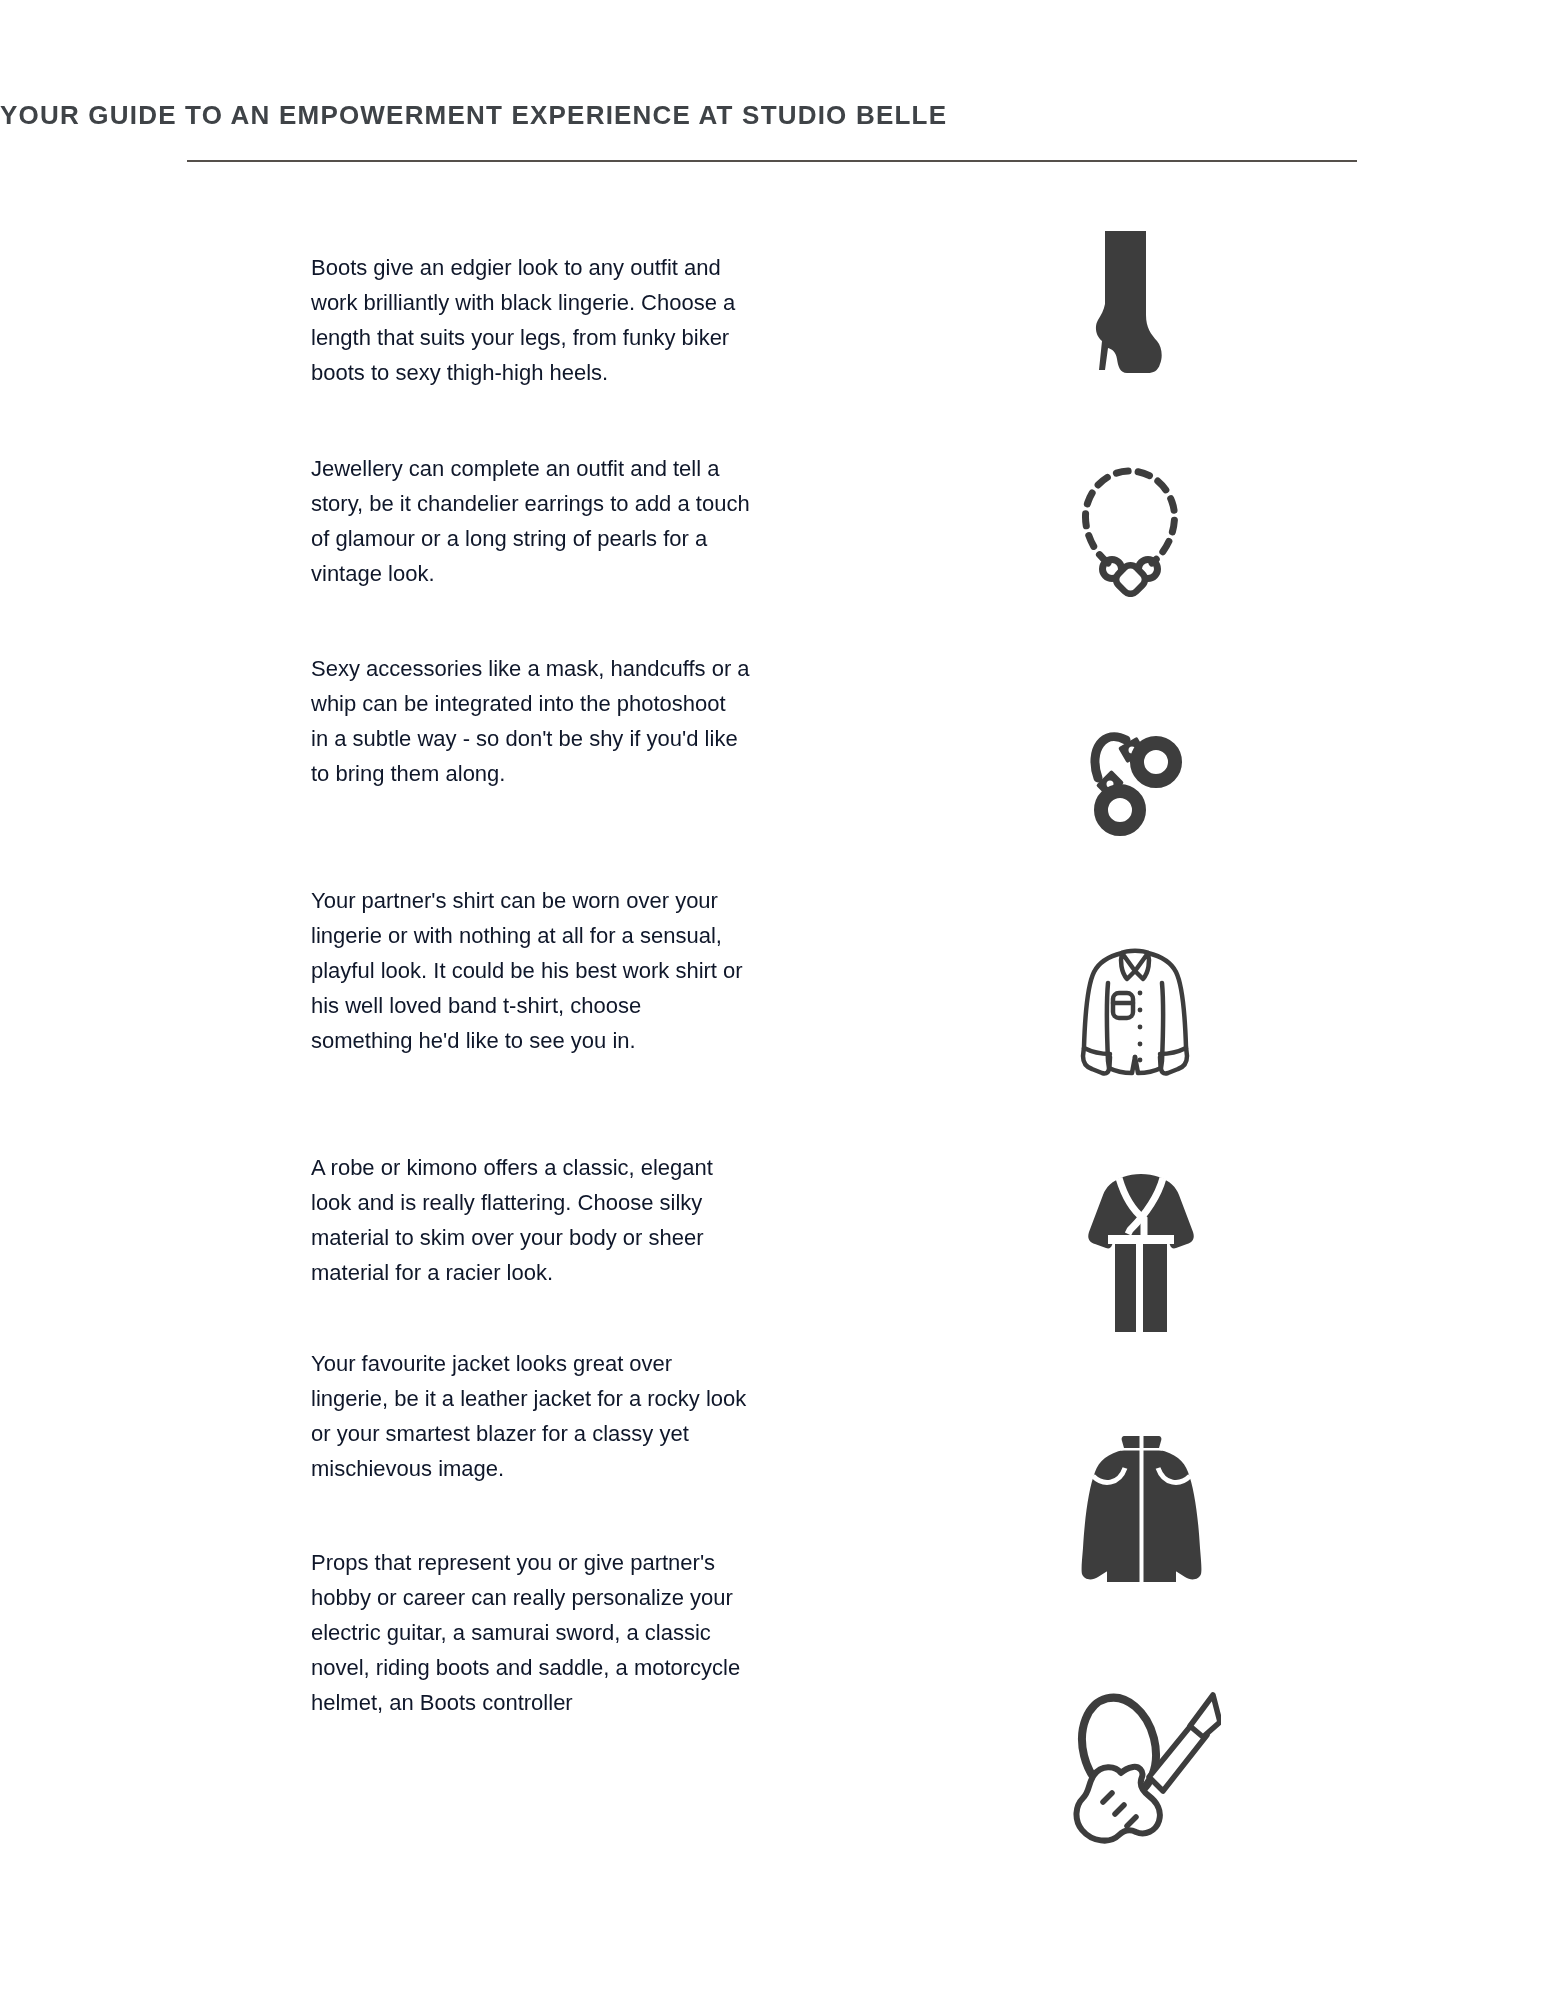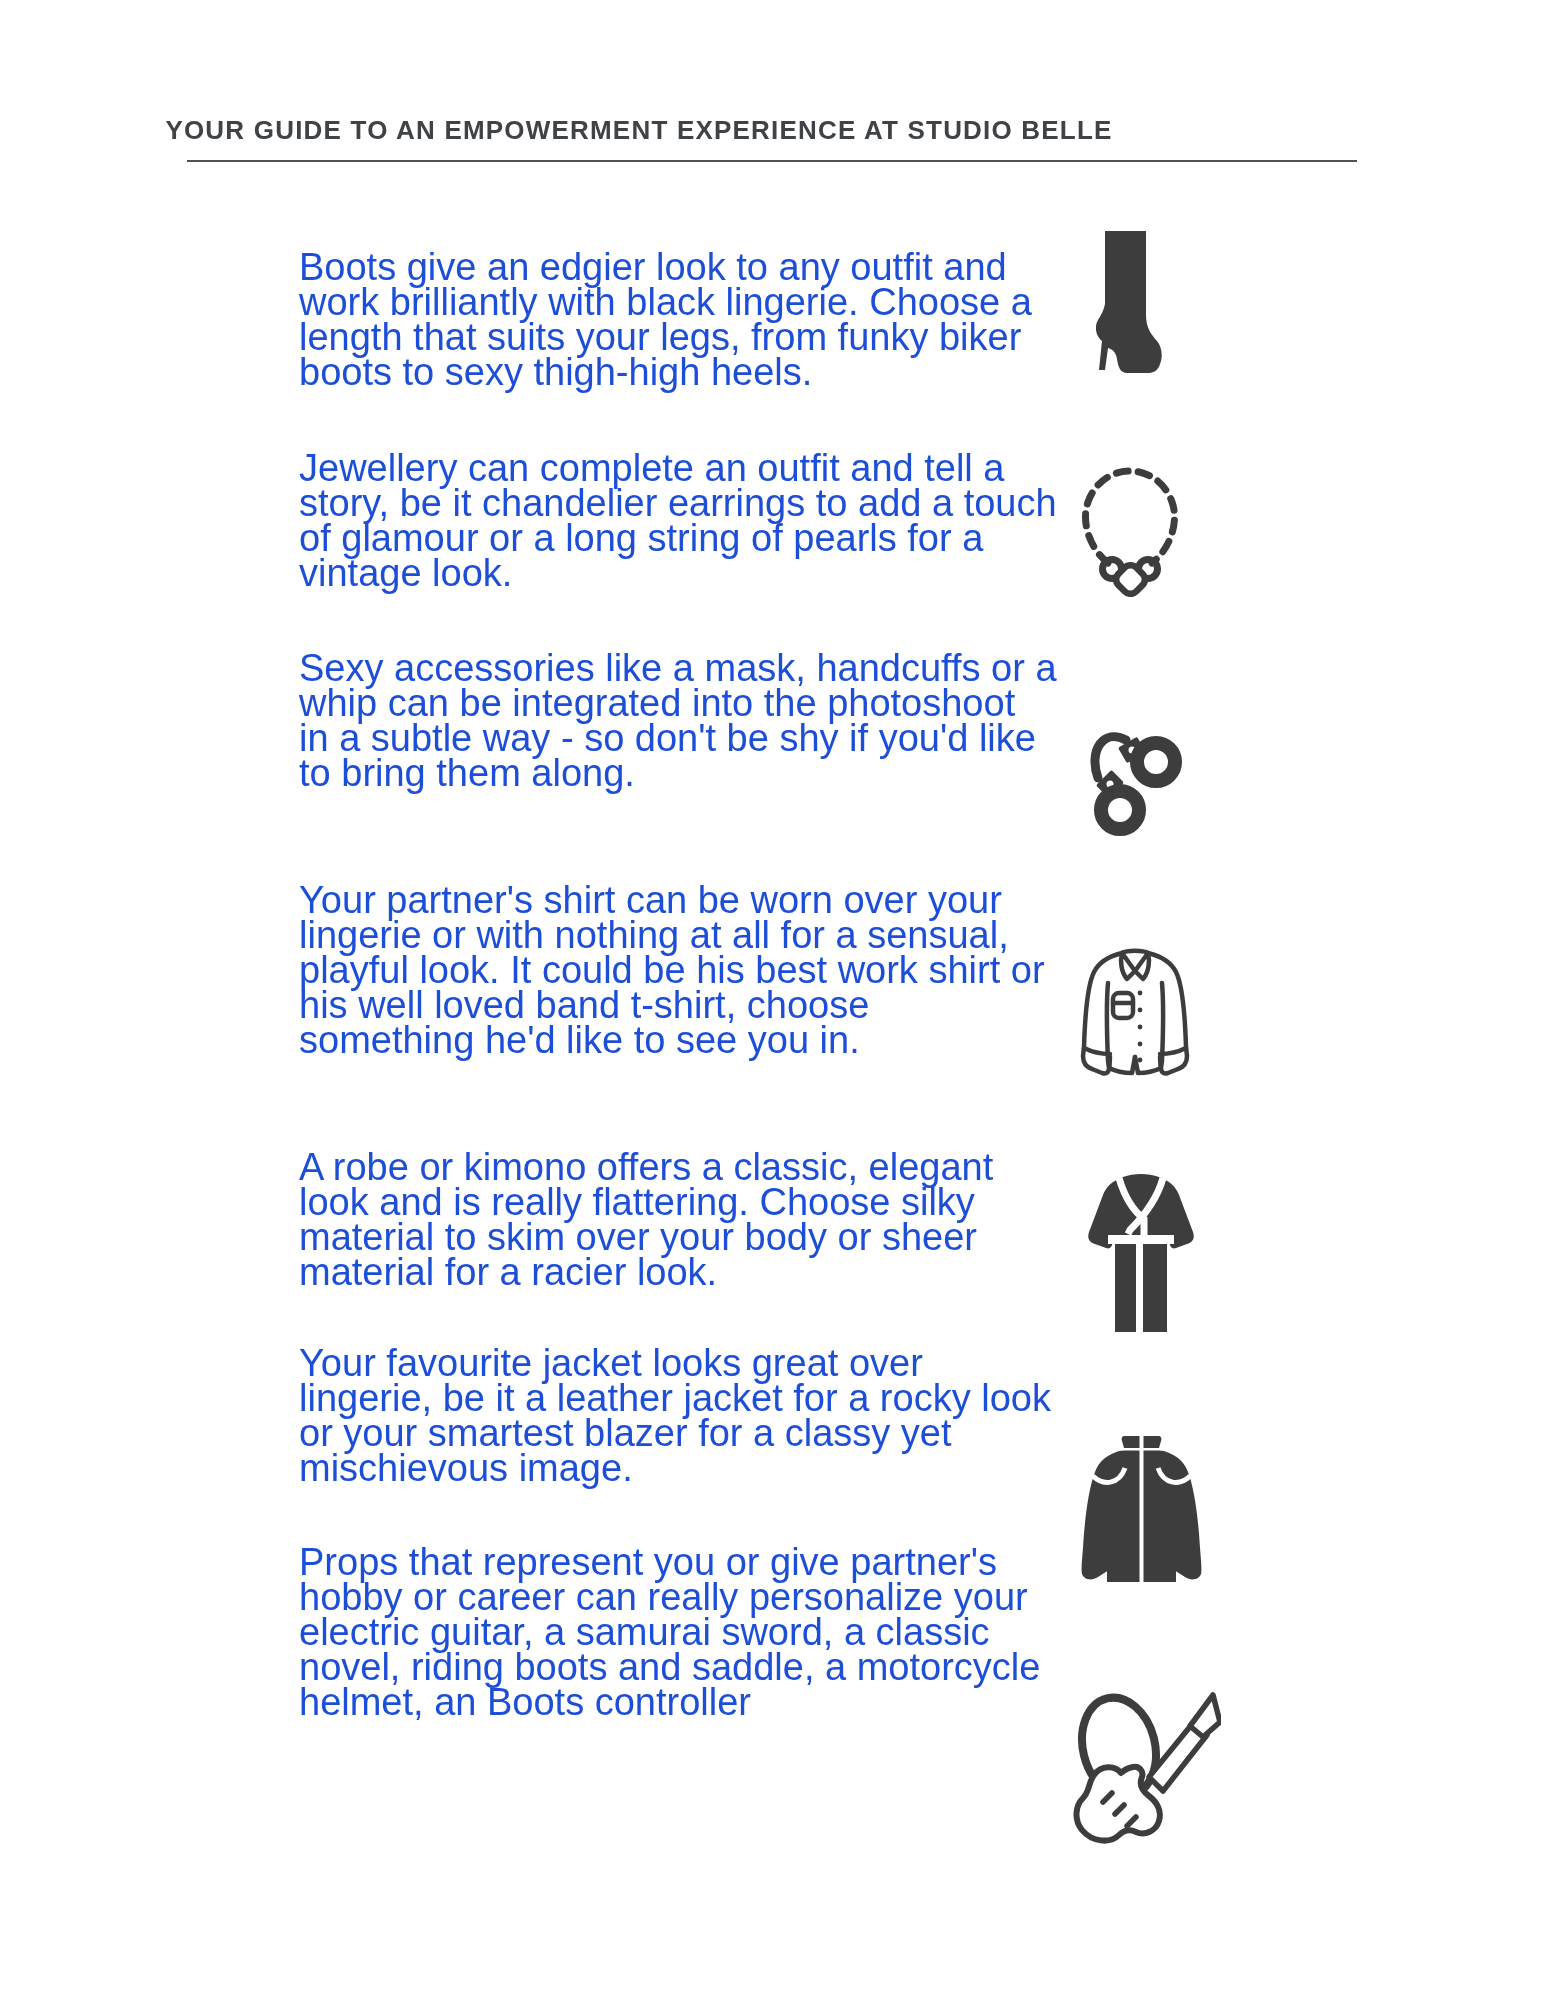--- a/index.html
+++ b/index.html
@@ -8,39 +8,38 @@
     position:relative;
     width:1544px;height:2000px;
     background:#ffffff;
     font-family:"Liberation Sans", sans-serif;
     overflow:hidden;
     margin:0 auto;
   }
   .title{
     position:absolute;
     left:0;top:100px;width:1248px;
-    text-align:center;
     font-size:26px;
     font-weight:600;
     letter-spacing:1.2px;
     color:#3f4347;
-    margin:15px;
+    margin:0;
   }
   .divider{
     position:absolute;
     left:187px;top:160px;
     width:1170px;height:2px;
     background:#55504b;
   }
   .sec-text{
     position:absolute;
-    left:299px;
-    font-size:38px;
+    left:311px;
+    font-size:22px;
     line-height:35px;
-    color:#1d4ed8;
+    color:#0f172a;
     letter-spacing:0;
   }
   .sec-text .ln{white-space:nowrap;}
   .icon-box{position:absolute;}
   .icon-box svg{display:block;}
 </style>
 </head>
 <body>
 
 <div class="page">

